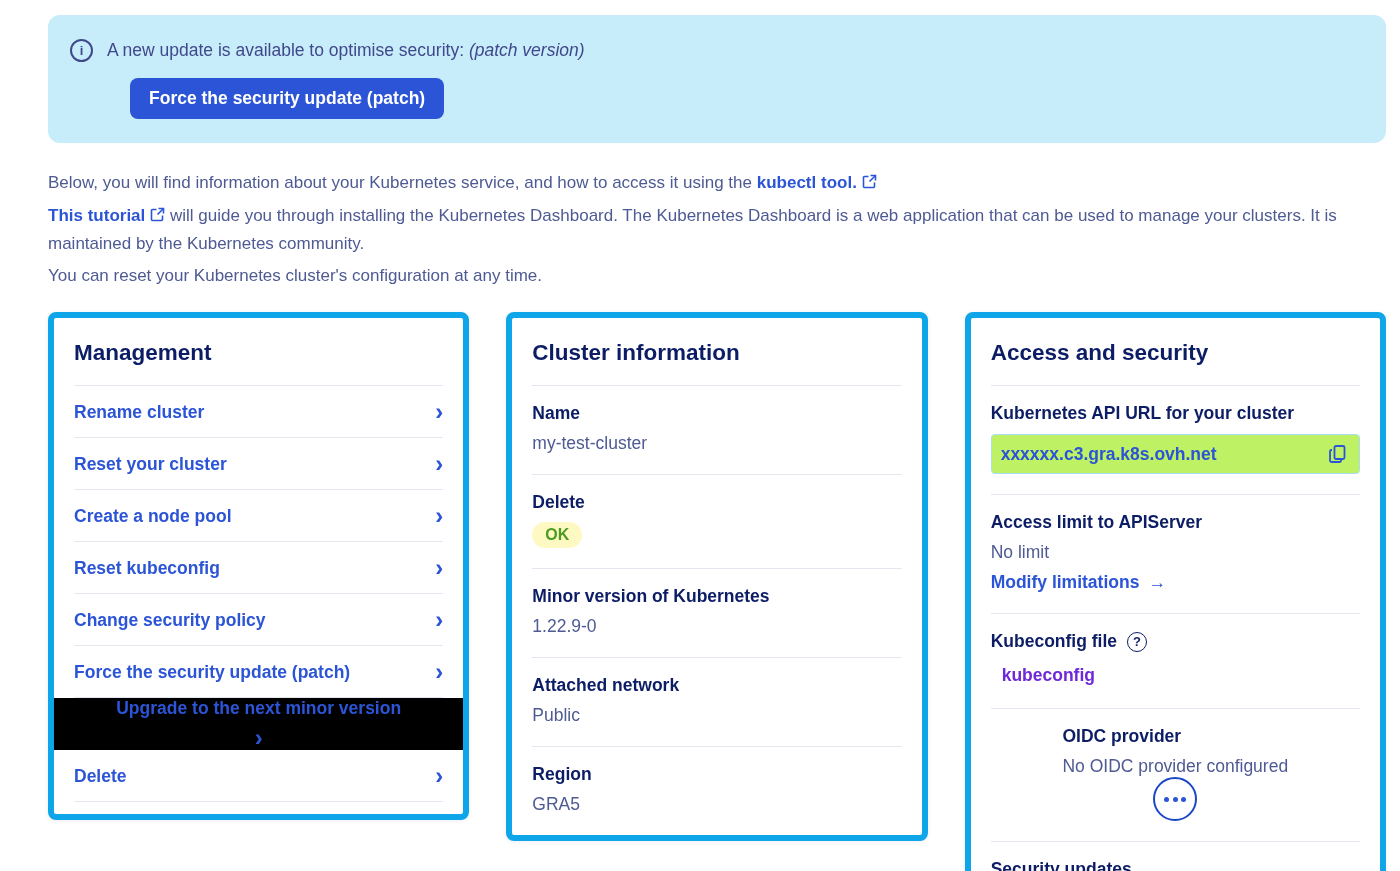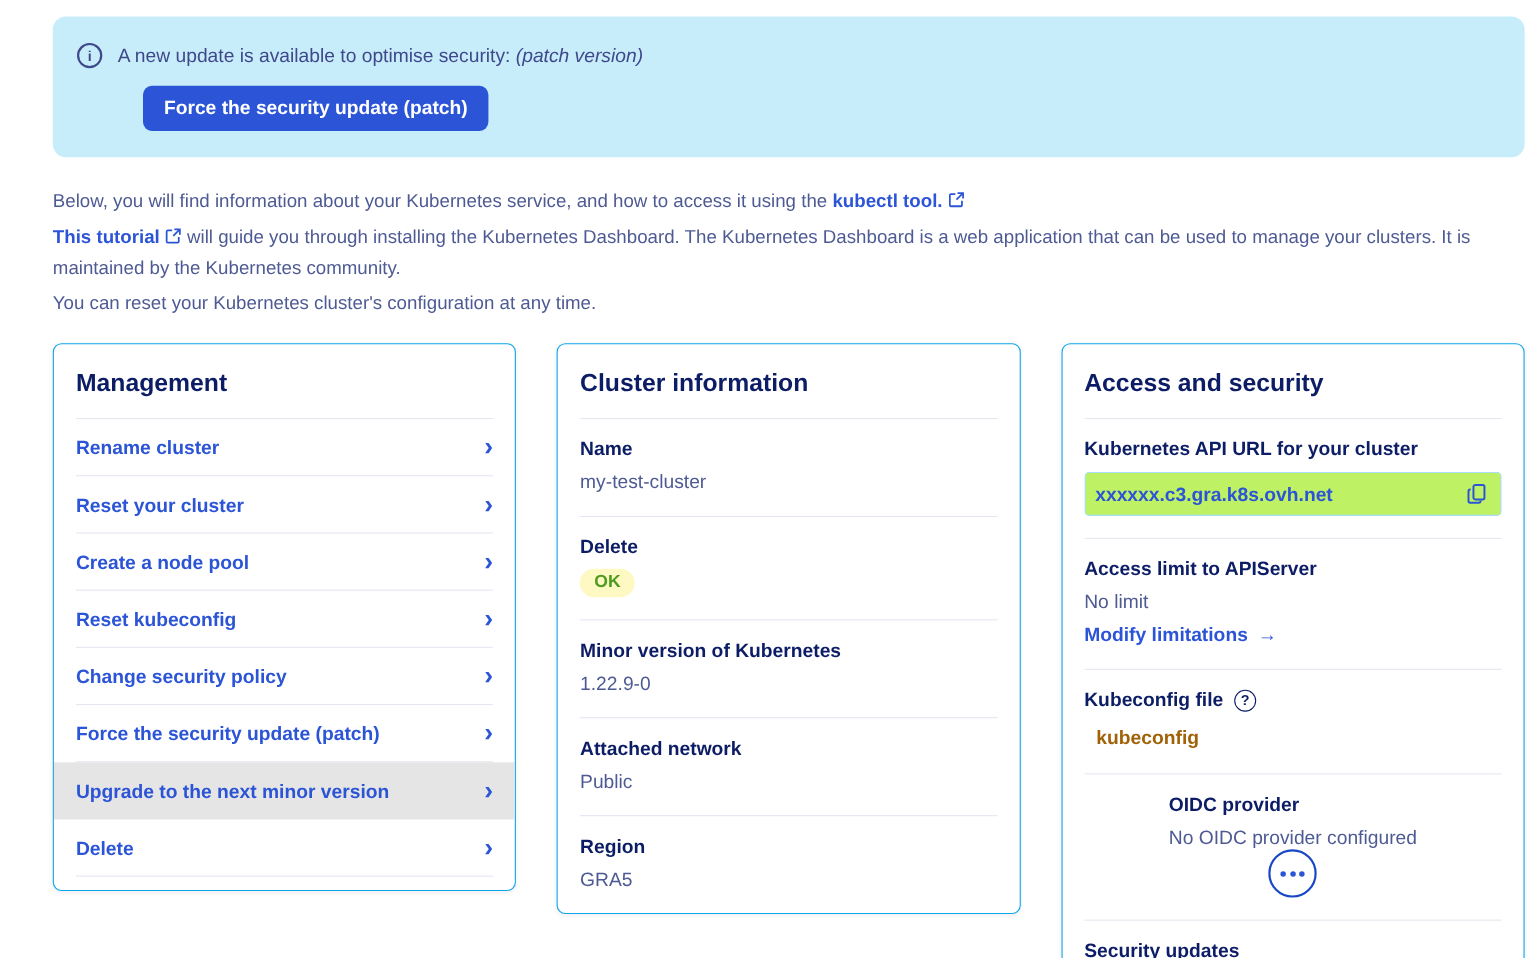--- a/index.html
+++ b/index.html
@@ -19,35 +19,35 @@
                 padding: 10px 19px; cursor: pointer; }
 
   
   .para { margin-top: 27px; line-height: 1.55; max-width: 1330px; color: #4e5a93; }
   .para.tight { margin-top: 6px; }
   a.inline-link { color: #2b54d6; font-weight: 700; text-decoration: none; }
   .ext-icon { display: inline-block; vertical-align: -1px; margin-left: 5px; color: #2b54d6; }
 
   
   .cards { display: flex; gap: 37px; margin-top: 23px; align-items: flex-start; }
-  .card { width: 422px; background: #ffffff; border: 1px solid #0ea5e9; border-radius: 8px;
+  .card { width: 422px; background: #ffffff; border: 6px solid #0ea5e9; border-radius: 8px;
           box-shadow: 0 1px 5px rgba(25,35,90,0.07); overflow: hidden; }
   .card-title { padding: 22px 20px 0; font-size: 22.5px; font-weight: 700; color: #0c1d66; }
   .title-divider { margin: 19px 20px 0; border-top: 1px solid #e4e7f0; }
   .divider { margin: 0 20px; border-top: 1px solid #e4e7f0; }
 
   
   .mgmt-list { padding-bottom: 12px; }
   .mgmt-item { position: relative; height: 52px; display: flex; align-items: center;
                justify-content: space-between; padding: 0 20px; cursor: pointer; }
   .mgmt-item .mgmt-label { color: #2b54d6; font-weight: 700; font-size: 17.5px; }
   .mgmt-item .chevron { color: #2b54d6; font-weight: 700; font-size: 24px; line-height: 1; }
   .mgmt-item::after { content: ""; position: absolute; left: 20px; right: 20px; bottom: 0;
                       border-bottom: 1px solid #e4e7f0; }
-  .mgmt-item.highlighted { background: #e5e5e5; }
+  .mgmt-item.highlighted { background: #000000; flex-direction: column; }
   .mgmt-item.highlighted::after { border-bottom: none; }
 
   
   .field { padding: 17px 20px 20px; }
   .field-label { color: #0c1d66; font-weight: 700; font-size: 17.5px; }
   .field-value { margin-top: 9px; color: #4e5a93; font-size: 17.5px; }
   .badge-ok { display: inline-block; margin-top: 9px; background: #fef9c3; color: #4c9c20;
               font-weight: 700; font-size: 16px; padding: 4px 13px; border-radius: 13px; }
 
   
@@ -59,21 +59,21 @@
   .url-text { color: #2b54d6; font-weight: 700; font-size: 17.5px; }
   .copy-icon { color: #2b54d6; display: flex; }
   .muted-value { margin-top: 9px; color: #4e5a93; font-size: 17.5px; }
   .action-link { display: inline-block; margin-top: 9px; color: #2b54d6; font-weight: 700;
                  font-size: 17.5px; text-decoration: none; }
   .arrow { font-weight: 400; margin-left: 9px; }
   .label-row { display: flex; align-items: center; gap: 10px; }
   .help-icon { width: 20px; height: 20px; border: 1.5px solid #0c1d66; border-radius: 50%;
                display: flex; align-items: center; justify-content: center;
                font-size: 13px; font-weight: 700; color: #0c1d66; cursor: pointer; }
-  .kubeconfig-link { display: inline-block; margin: 13px 0 2px 11px; color: #a16207; font-weight: 700;
+  .kubeconfig-link { display: inline-block; margin: 13px 0 2px 11px; color: #6d28d9; font-weight: 700;
                      font-size: 17.5px; text-decoration: none; }
   .oidc-row { display: flex; align-items: center; justify-content: space-between; flex-direction: column; }
   .ellipsis-btn { flex: 0 0 auto; width: 44px; height: 44px; border: 2.5px solid #1947c8; border-radius: 50%;
                   background: #ffffff; display: flex; align-items: center; justify-content: center;
                   gap: 3.5px; cursor: pointer; }
   .ellipsis-btn .dot { width: 5px; height: 5px; border-radius: 50%; background: #2b54d6; }
 </style>
 </head>
 <body>
 

